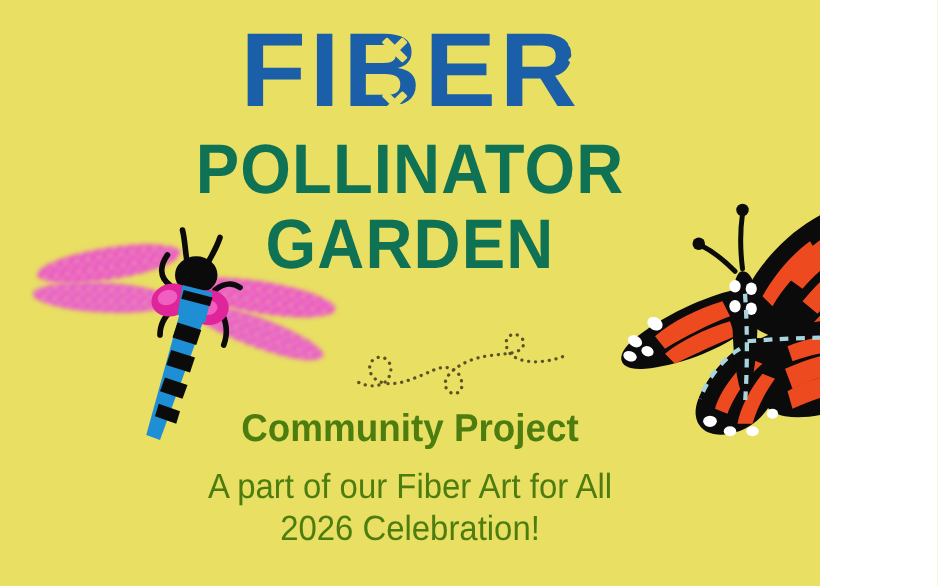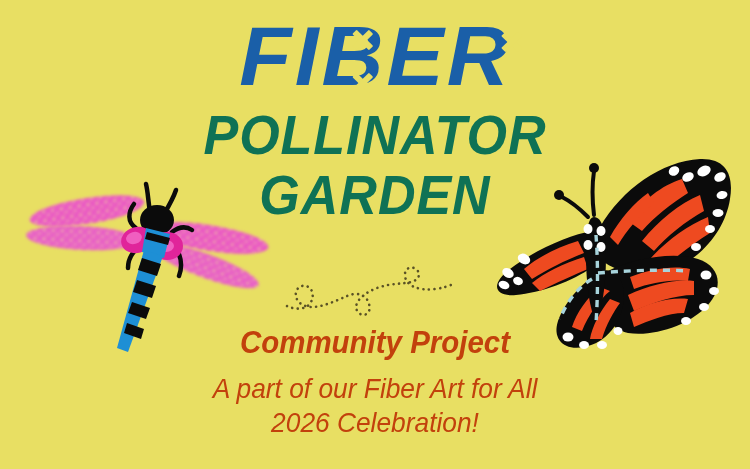--- a/index.html
+++ b/index.html
@@ -3,26 +3,25 @@
 <meta charset="utf-8">
 <title>Fiber Pollinator Garden</title>
 <style>
   html, body {
     margin: 0;
     padding: 0;
     background: #ffffff;
   }
   #poster {
     position: relative;
-    width: 750px;
+    width: 656px;
     height: 469px;
     overflow: hidden;
     background: #e8df63;
     font-family: "Liberation Sans", sans-serif;
-    font-style: italic;
     -webkit-font-smoothing: antialiased;
   }
 
   
   .title-block {
     position: absolute;
     left: 0;
     right: 0;
     top: 18px;
     text-align: center;
@@ -96,21 +95,21 @@
   }
 
   
   .subtitle-block {
     position: absolute;
     left: 0;
     right: 0;
     top: 327px;
     text-align: center;
     z-index: 5;
-    color: #c2410c;
+    color: #4d7c0f;
   }
   .community {
     font-family: "Liberation Sans Narrow", "Liberation Sans", sans-serif;
     font-weight: 700;
     font-size: 31px;
     line-height: 1.05;
     letter-spacing: 0px;
     transform: scaleX(0.95);
   }
   .tagline {

